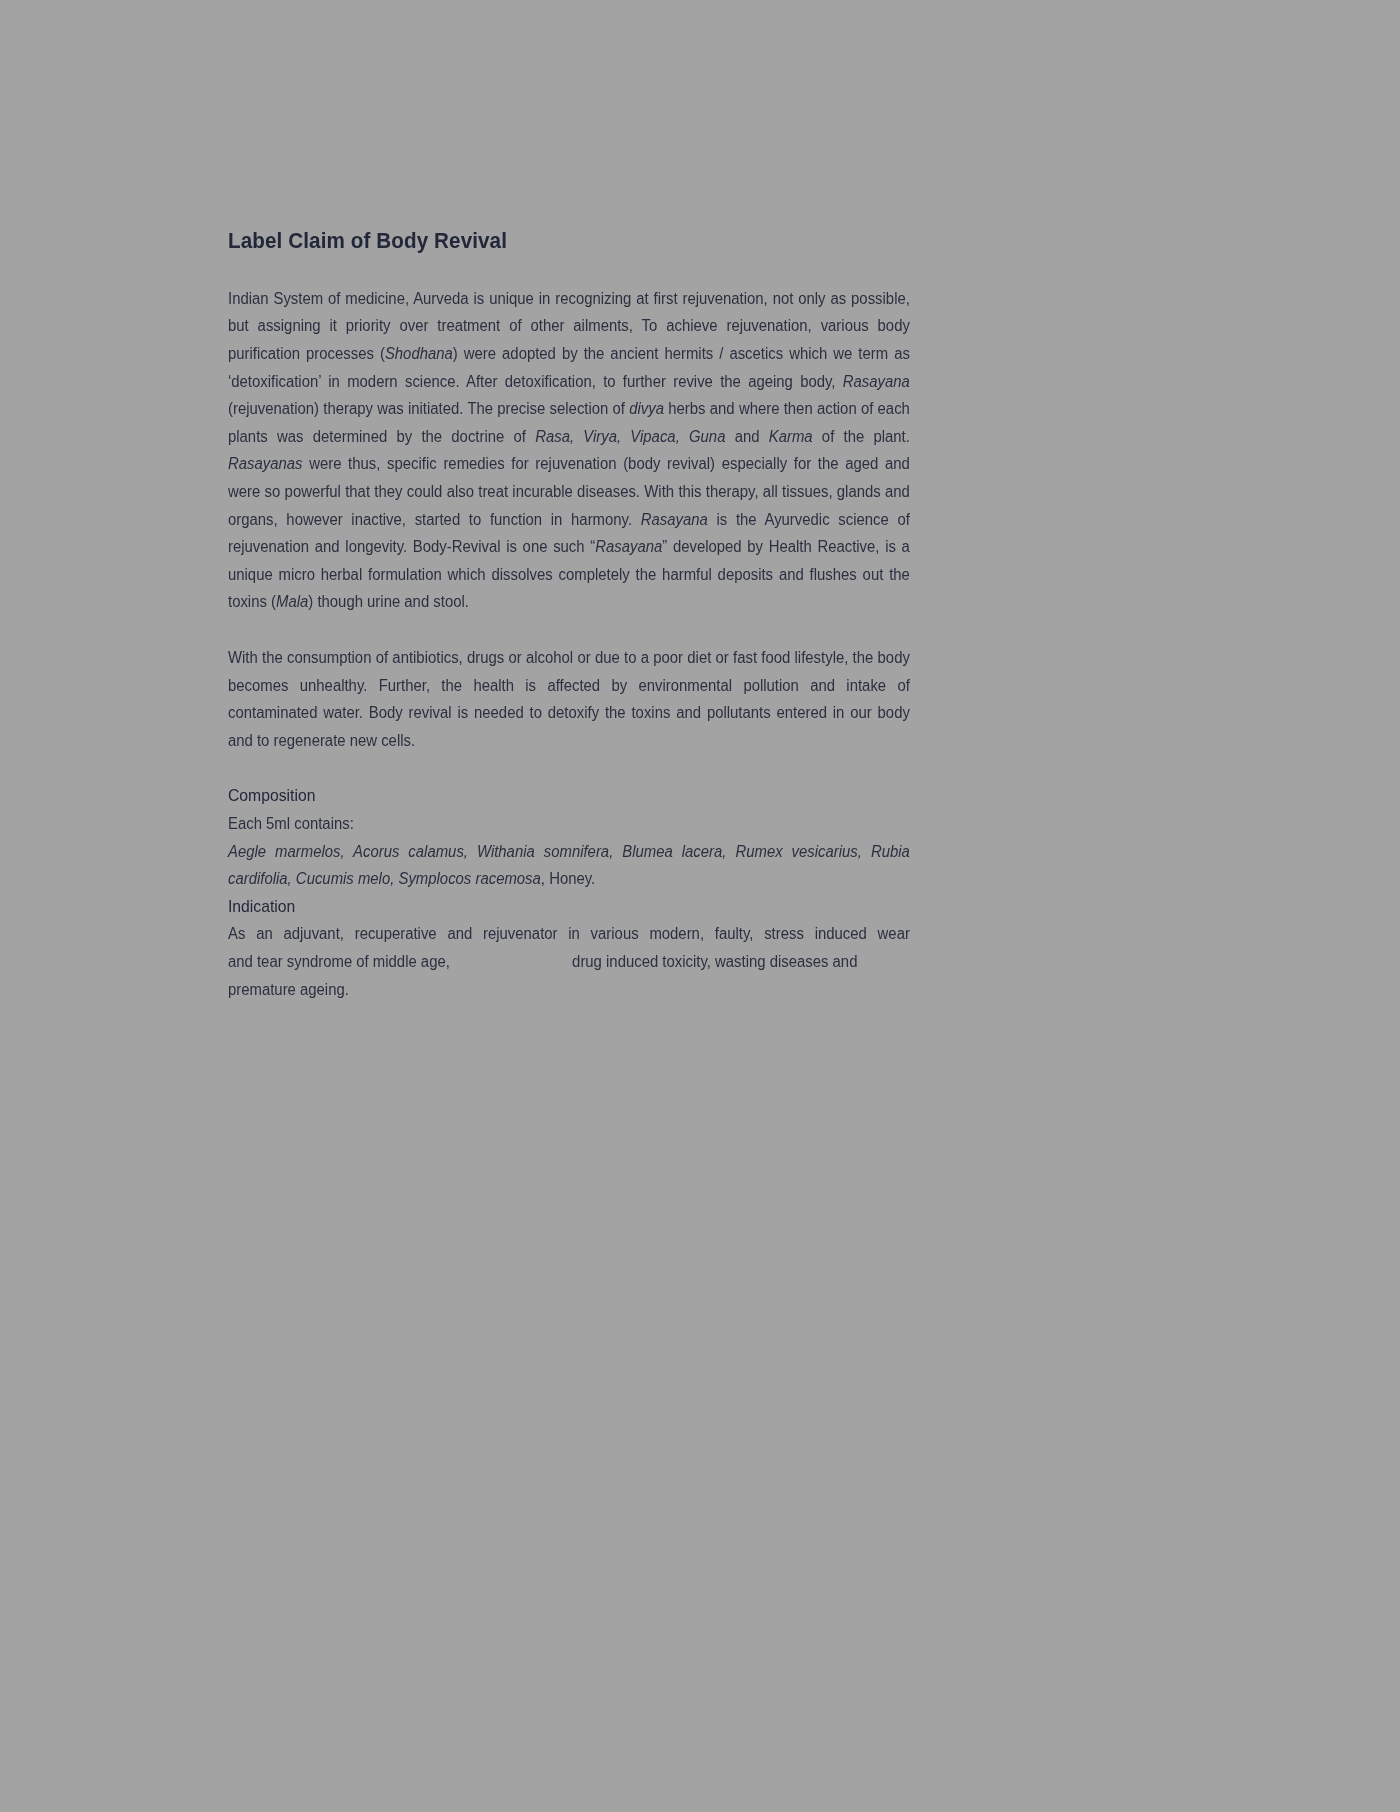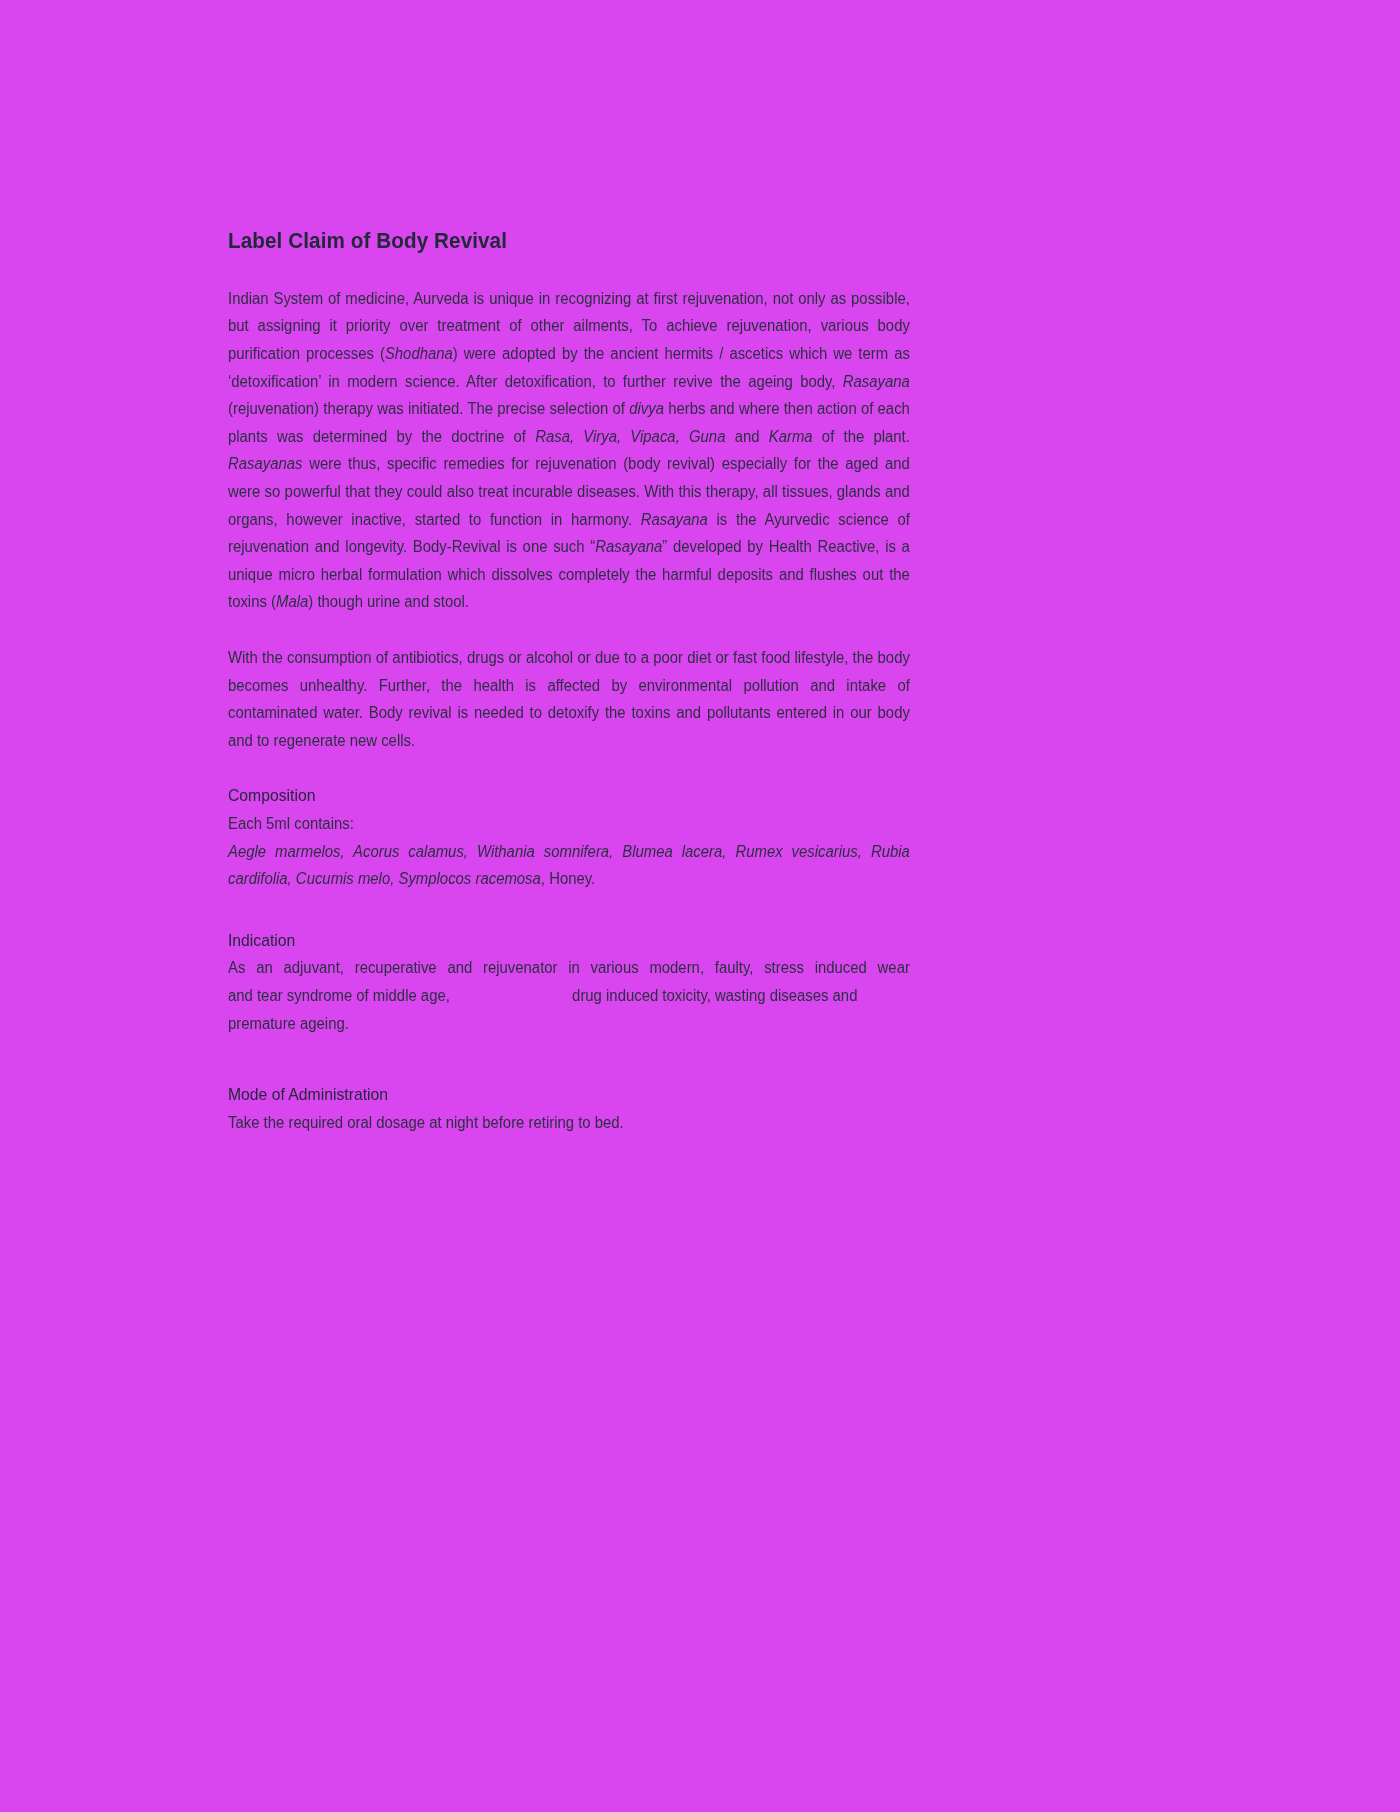--- a/index.html
+++ b/index.html
@@ -16,21 +16,21 @@
     color: #2b3040;
     overflow: hidden;
   }
 
   .page {
     position: absolute;
     left: 0;
     top: 0;
     width: 1400px;
     height: 1812px;
-    background: #d946ef;
+    background: #a3a3a3;
   }
 
   .content {
     position: absolute;
     left: 228px;
     top: 228px;
     width: 682px;
   }
 
   .doc-title {
@@ -96,21 +96,21 @@
     text-align: justify;
     text-align-last: justify;
     transform: scaleX(0.955);
     transform-origin: left center;
     width: 714px;
   }
 
   i, .it { font-style: italic; }
 
   .gap-block { }
-  .gap-block-lg { margin-top: 34px; }
+  .gap-block-lg { }
   .gap-block-xl { margin-top: 44px; }
 
   .indication-gap {
     display: inline-block;
     width: 128px;
   }
 </style>
 </head>
 <body>
 
@@ -129,19 +129,15 @@
       <p class="ital-block"><i>Aegle marmelos, Acorus calamus, Withania somnifera, Blumea lacera, Rumex vesicarius, Rubia cardifolia, Cucumis melo, Symplocos racemosa</i><span>, Honey.</span></p>
     </div>
 
     <div class="gap-block-lg">
       <p class="section-head">Indication</p>
       <p class="justify-line">As an adjuvant, recuperative and rejuvenator in various modern, faulty, stress induced wear</p>
       <p class="plain-line"><span>and tear syndrome of middle age,</span><span class="indication-gap"></span><span>drug induced toxicity, wasting diseases and</span></p>
       <p class="plain-line">premature ageing.</p>
     </div>
 
-    <div class="gap-block-xl">
-      <p class="section-head">Mode of Administration</p>
-      <p class="plain-line last">Take the required oral dosage at night before retiring to bed.</p>
-    </div>
 
   </div>
 </div>
 
 </body></html>

